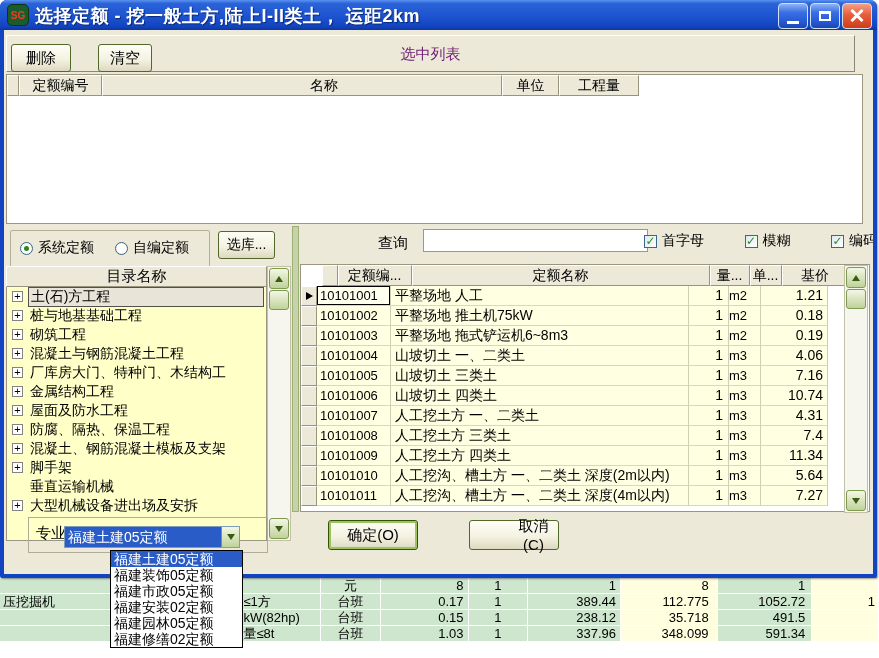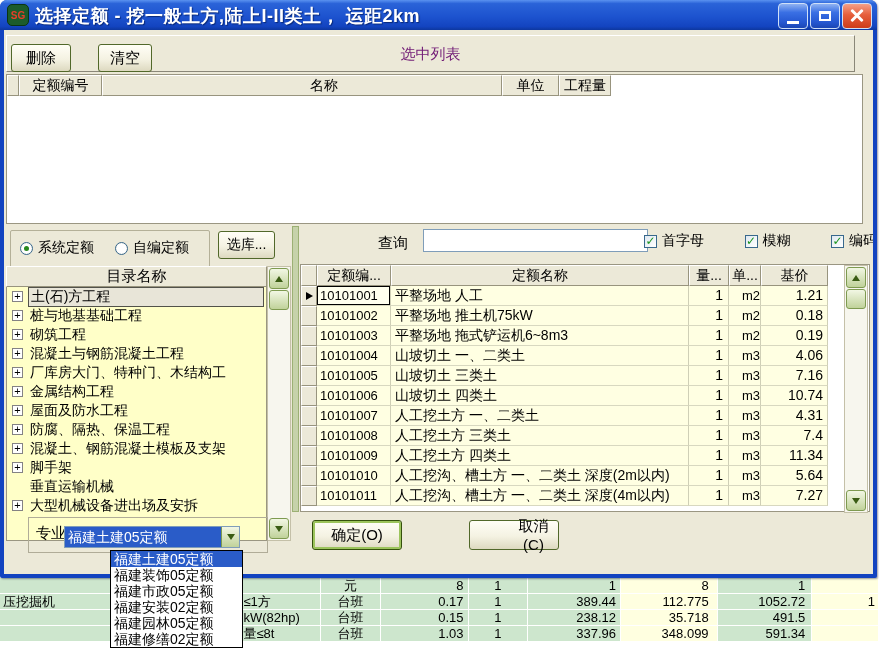--- a/index.html
+++ b/index.html
@@ -61,21 +61,21 @@
   .btn-clr{left:91px;top:8px;width:54px;height:28px;}
   .panel-title{position:absolute;left:0;right:0;top:9px;text-align:center;font-size:15px;color:#701a75;}
 
   
   .sel-table{position:absolute;left:2px;top:44px;width:857px;height:150px;background:#fff;}
   .sel-head{display:flex;}
   .sh-sel{width:12px;height:21px;}
   .sh-code{width:83px;height:21px;}
   .sh-name{width:400px;height:21px;padding-left:44px;}
   .sh-unit{width:57px;height:21px;}
-  .sh-qty{width:52px;height:21px;}
+  .sh-qty{width:80px;height:21px;}
   .sel-body{position:absolute;left:0;top:21px;right:0;bottom:0;background:#fff;}
 
   
   .groupbox{position:absolute;left:6px;top:200px;width:200px;height:38px;border:1px solid #b4b098;
             border-radius:2px;box-sizing:border-box;display:flex;align-items:center;}
   .radio{display:flex;align-items:center;gap:5px;font-size:14px;position:absolute;}
   .radio.r1{left:9px;top:8px;} .radio.r2{left:104px;top:8px;}
   .rdo{width:13px;height:13px;border-radius:50%;border:1px solid #38688c;background:radial-gradient(#fff 55%,#dcdcd0);
        box-sizing:border-box;}
   .rdo.on::after{content:"";display:block;width:5px;height:5px;border-radius:50%;background:#28881c;margin:3px;}
@@ -112,49 +112,49 @@
         border:1px solid #7e9a50;border-radius:3px;box-sizing:border-box;display:flex;align-items:center;justify-content:center;}
   .sbtn.up{top:1px;} .sbtn.down{bottom:1px;}
   .sthumb{position:absolute;left:1px;right:1px;top:23px;height:20px;background:linear-gradient(180deg,#f2f7e4,#c0d29a);
           border:1px solid #7e9a50;border-radius:3px;box-sizing:border-box;}
   .tri-up{width:0;height:0;border-left:4px solid transparent;border-right:4px solid transparent;border-bottom:6px solid #3a5c14;}
   .tri-down{width:0;height:0;border-left:4px solid transparent;border-right:4px solid transparent;border-top:6px solid #3a5c14;}
 
   
   .quota-table{position:absolute;left:296px;top:234px;width:570px;height:248px;background:#fff;
                border:1px solid #9a9682;box-sizing:border-box;}
-  .q-head{display:flex;height:21px;}
+  .q-head{display:flex;height:21px;justify-content:center;}
   .qh-sel{width:16px;} .qh-code{width:74px;} .qh-name{width:298px;} .qh-qty{width:40px;}
   .qh-unit{width:32px;} .qh-price{width:67px;}
   .q-rows{position:absolute;left:0;top:21px;width:543px;height:225px;overflow:hidden;}
   .qrow{display:flex;height:20px;}
   .qcell{box-sizing:border-box;background:#ffffe2;border-right:1px solid #cfcfb6;border-bottom:1px solid #d8d8c0;
          font-size:14px;line-height:19px;white-space:nowrap;overflow:hidden;}
   .qsel{width:16px;background:#ece9d8;border:1px solid;border-color:#fff #98947e #98947e #fff;
         display:flex;align-items:center;justify-content:center;}
   .row-arrow{display:none;width:0;height:0;border-left:7px solid #000;border-top:4px solid transparent;
              border-bottom:4px solid transparent;}
   .row-arrow.show{display:block;}
   .qcode{width:74px;padding-left:3px;font-size:13px;}
   .qcode.focused{box-shadow:inset 0 0 0 1px #000;background:#ffffee;}
   .qname{width:298px;padding-left:4px;}
   .qqty{width:40px;text-align:right;padding-right:5px;}
-  .qunit{width:32px;text-align:right;font-size:13px;}
+  .qunit{width:32px;text-align:left;font-size:13px;}
   .qprice{width:67px;text-align:right;padding-right:4px;}
 
   
   .combo-panel{position:absolute;left:24px;top:487px;width:240px;height:36px;border:1px solid #b0ac98;box-sizing:border-box;}
   .spec-label{position:absolute;left:32px;top:494px;font-size:15px;}
   .combo{position:absolute;left:60px;top:496px;width:176px;height:22px;border:1px solid #7f9db9;background:#fff;
          box-sizing:border-box;display:flex;}
   .combo-text{flex:1;background:#2a5cc8;color:#fff;font-size:14px;line-height:20px;padding:0 3px;
               white-space:nowrap;overflow:hidden;}
   .combo-btn{width:17px;background:linear-gradient(180deg,#f2f7e4,#c0d29a);border-left:1px solid #7e9a50;
              display:flex;align-items:center;justify-content:center;}
-  .btn-ok{left:308px;top:490px;width:90px;height:30px;}
+  .btn-ok{left:324px;top:490px;width:90px;height:30px;}
   .btn-cancel{left:465px;top:490px;width:90px;height:30px;padding-left:39px;}
 
   
   .dropdown{position:absolute;left:110px;top:550px;width:133px;height:98px;background:#fff;border:1px solid #000;
             box-sizing:border-box;z-index:60;overflow:hidden;}
   .dd-item{height:16px;line-height:16px;font-size:14px;padding-left:3px;white-space:nowrap;color:#000;}
   .dd-item.selected{background:#2a5cc8;color:#fff;}
 </style>
 </head>
 <body>

